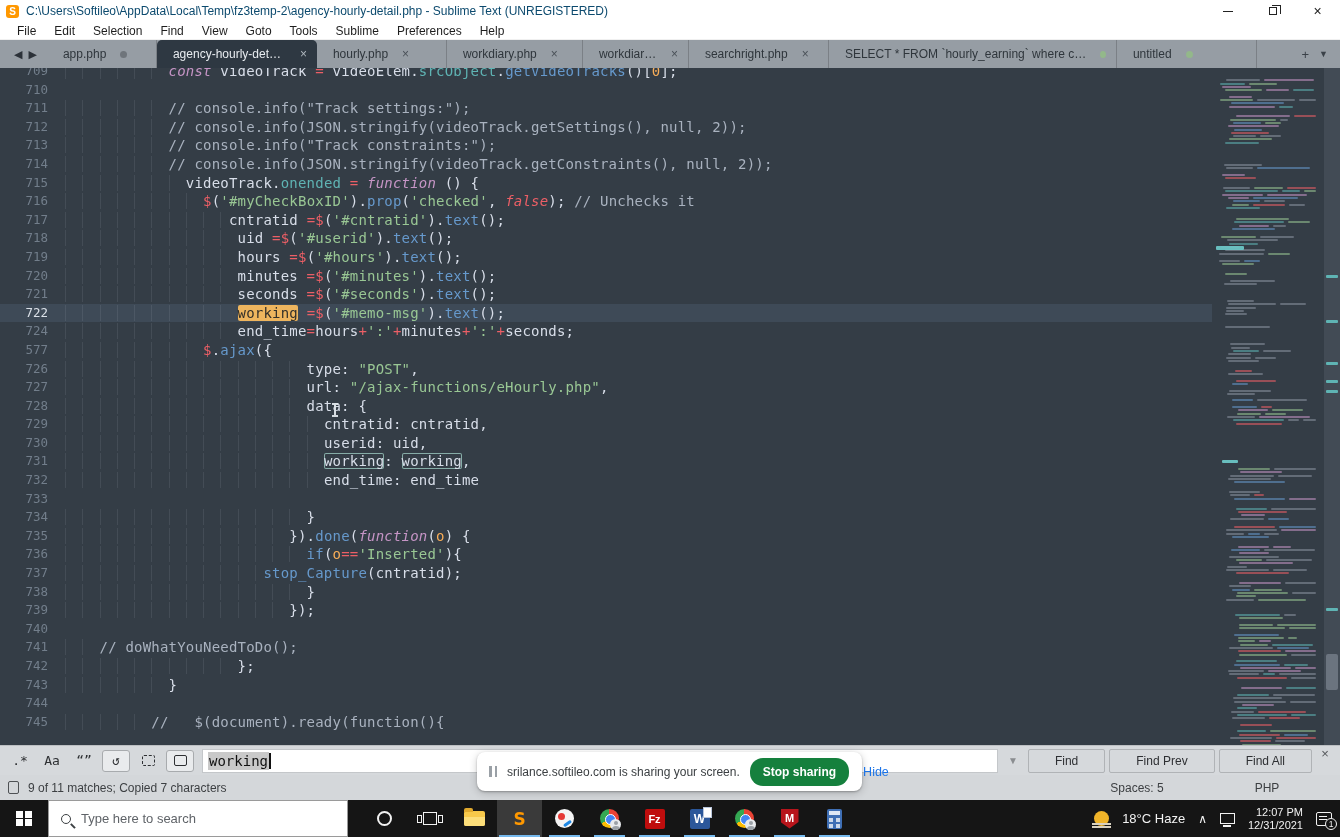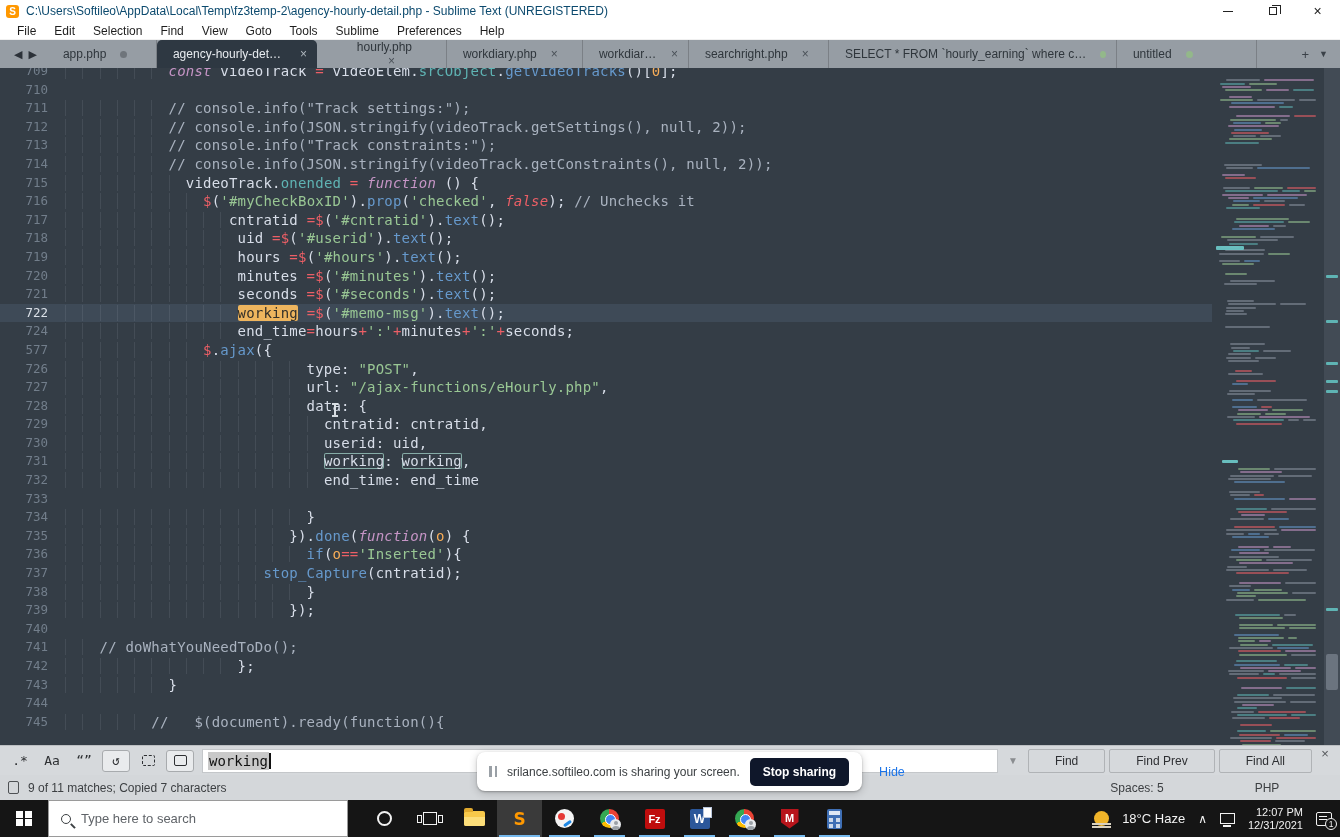--- a/index.html
+++ b/index.html
@@ -145,22 +145,22 @@
   .action:before { content:""; position:absolute; left:2px; top:3px; width:8px; height:1.4px; background:#f2f2f2; box-shadow:0 3px #f2f2f2; }
   .badge { position:absolute; right:-6px; bottom:-5px; width:12px; height:12px; border:1.2px solid #f2f2f2; background:#151515; border-radius:50%; color:#f2f2f2; font-size:8.5px; text-align:center; line-height:10px; }
 
   
   .share-popup { position:absolute; left:477px; top:752px; width:385px; height:39px; background:#ffffff;
     border-radius:8px; box-shadow:0 1px 2px rgba(0,0,0,.25), 0 2px 8px rgba(0,0,0,.2);
     display:flex; align-items:center; padding:0 12px; gap:10px; z-index:50; }
   .pause-icon { display:flex; gap:3px; }
   .pause-icon i { width:2.5px; height:11px; background:#9aa0a6; display:block; }
   .share-text { font-size:12px; color:#3c4043; white-space:nowrap; flex:1; }
-  .stop-btn { background:#0f172a; color:#fff; font-size:12px; font-weight:bold; padding:7px 13px; border-radius:5px; white-space:nowrap; }
-  .hide-link { color:#1a73e8; font-size:12.5px; margin:12px 4px;padding-left:16px; }
+  .stop-btn { background:#15803d; color:#fff; font-size:12px; font-weight:bold; padding:7px 13px; border-radius:13px; white-space:nowrap; }
+  .hide-link { color:#1a73e8; font-size:12.5px; margin:12px 4px; }
 </style>
 </head>
 <body>
 
 <div class="screen">
 
   <div class="titlebar">
     <div class="app-icon">S</div>
     <div class="title">C:\Users\Softileo\AppData\Local\Temp\fz3temp-2\agency-hourly-detail.php - Sublime Text (UNREGISTERED)</div>
     <div class="win-controls">
@@ -196,21 +196,21 @@
     </span>
     <div class="tabs" id="tabs">
         <div class="tab" style="width: 110px;">
           <span class="lbl">app.php</span>
           <span class="dot"></span>
         </div>
         <div class="tab active" style="width: 160px;">
           <span class="lbl">agency-hourly-detail.php</span>
           <span class="close">×</span>
         </div>
-        <div class="tab" style="width: 130px; flex-direction: column;">
+        <div class="tab" style="width: 130px;">
           <span class="lbl">hourly.php</span>
           <span class="close">×</span>
         </div>
         <div class="tab" style="width: 136px;">
           <span class="lbl">workdiary.php</span>
           <span class="close">×</span>
         </div>
         <div class="tab" style="width: 106px;">
           <span class="lbl">workdiary 2.php</span>
           <span class="close">×</span>

